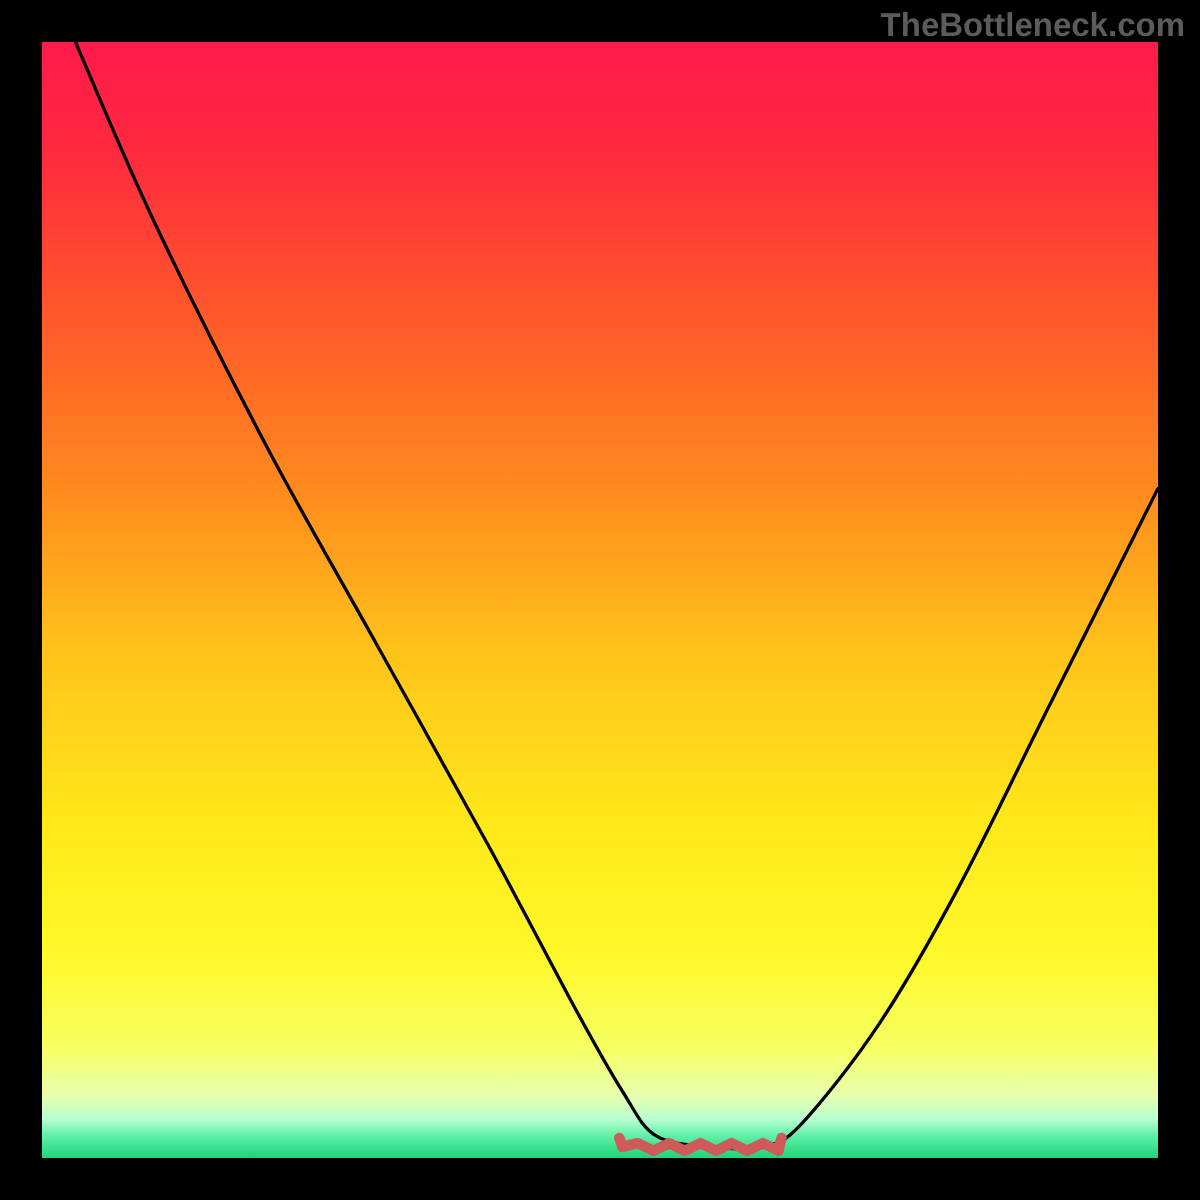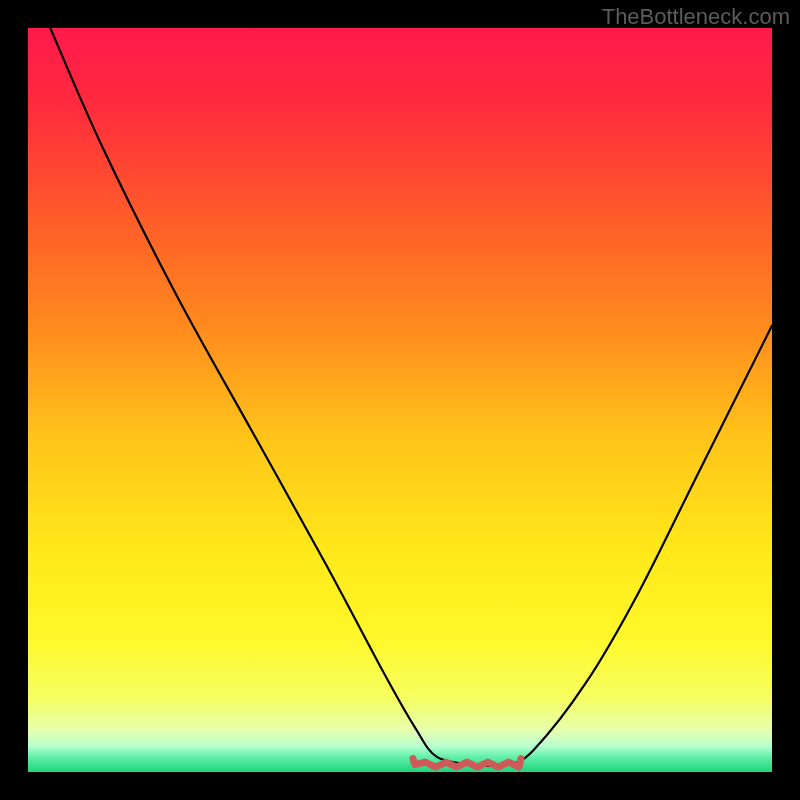--- a/index.html
+++ b/index.html
@@ -18,21 +18,21 @@
     width: 800px;
     height: 800px;
     background: #000;
   }
   .watermark {
     position: absolute;
     top: 4px;
     right: 10px;
     color: #5c5c5c;
     font-size: 22px;
-    font-weight: 400;
+    font-weight: 700;
     letter-spacing: 0px;
     z-index: 20;
   }
   .plot {
     position: absolute;
     left: 28px;
     top: 28px;
     width: 744px;
     height: 744px;
     z-index: 5;

